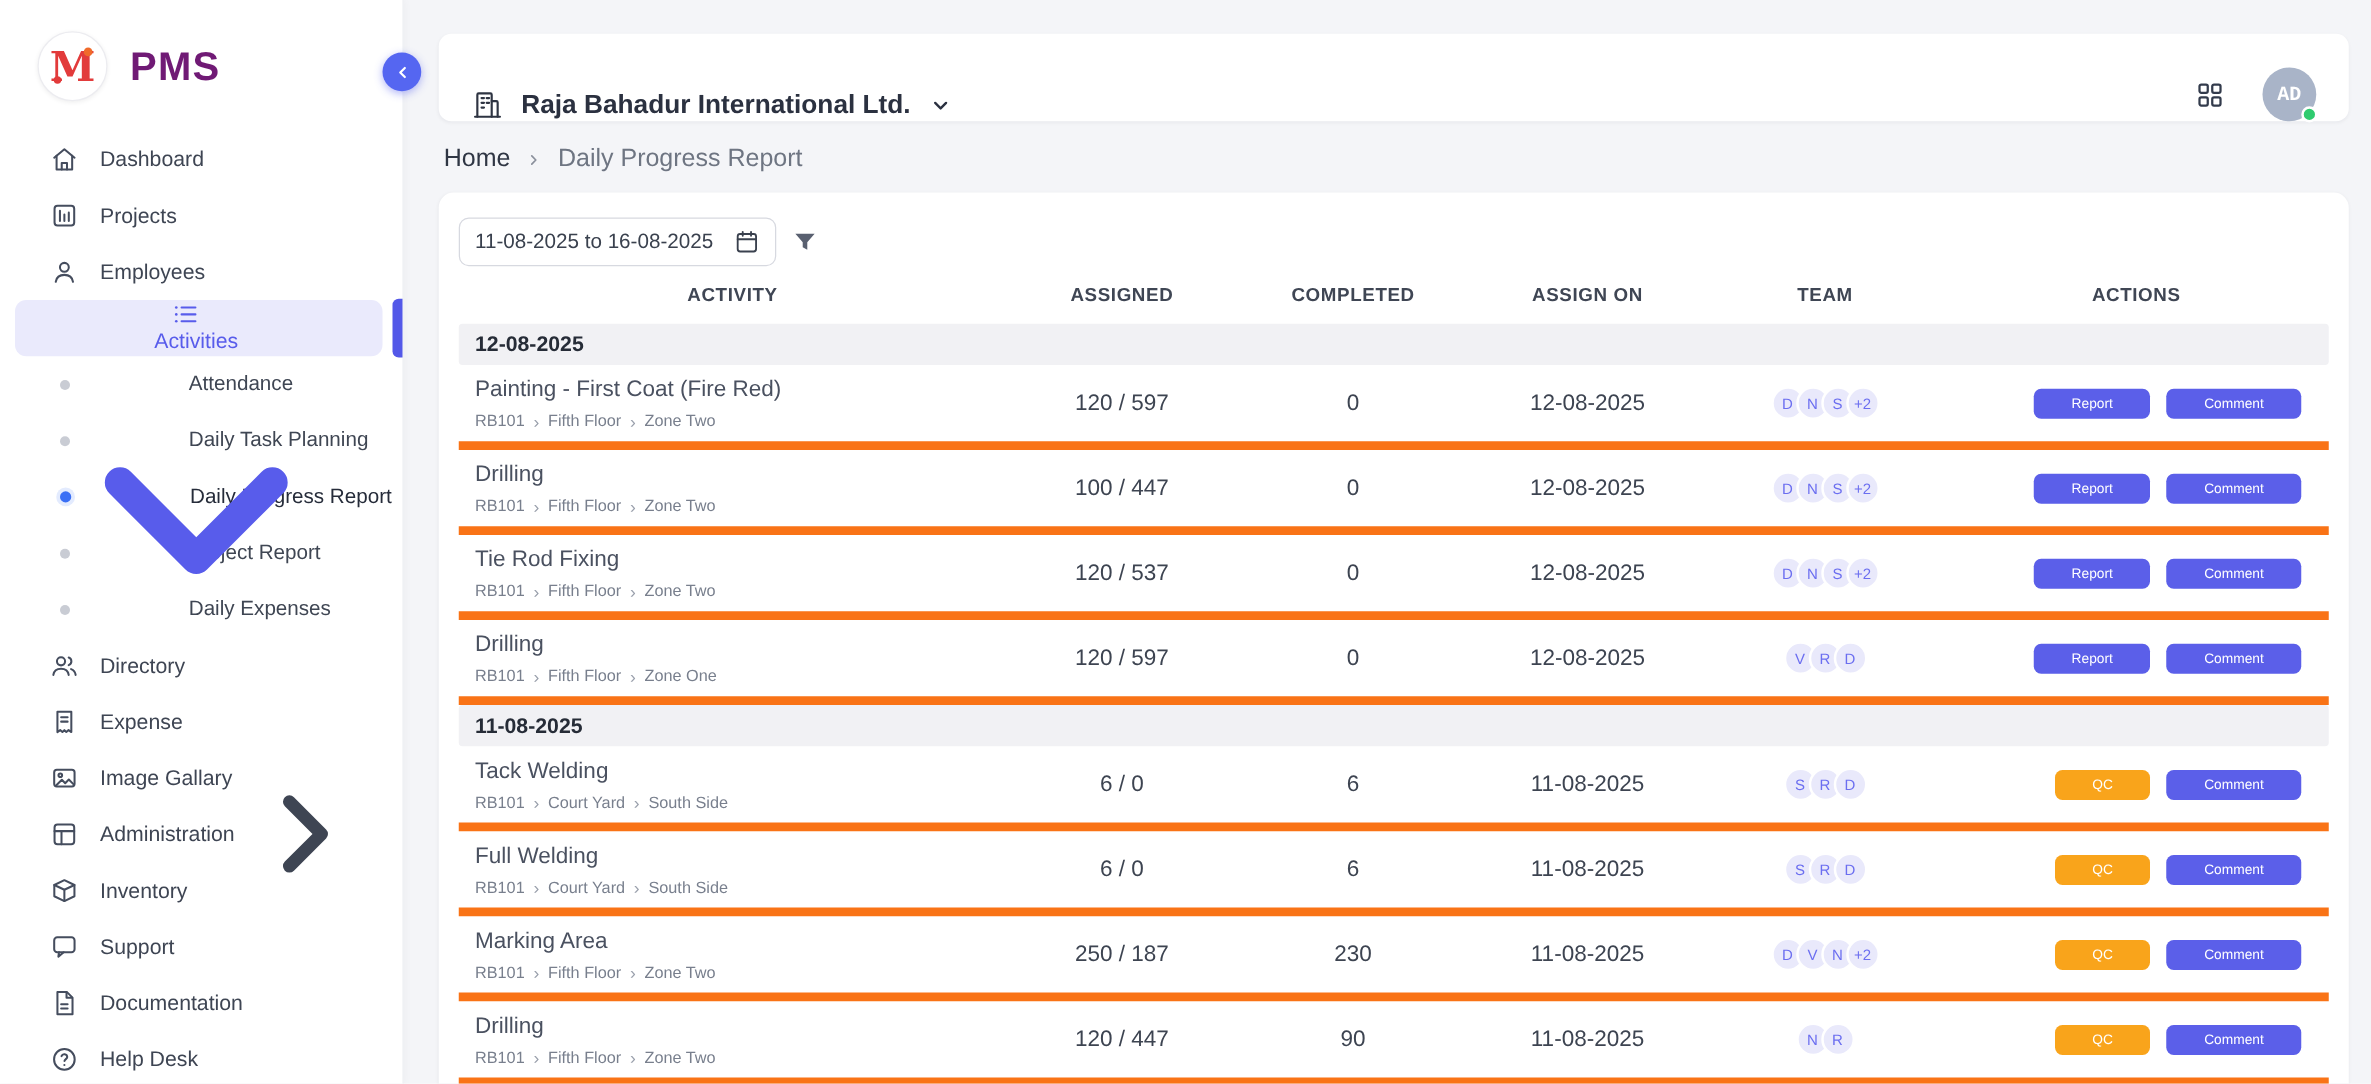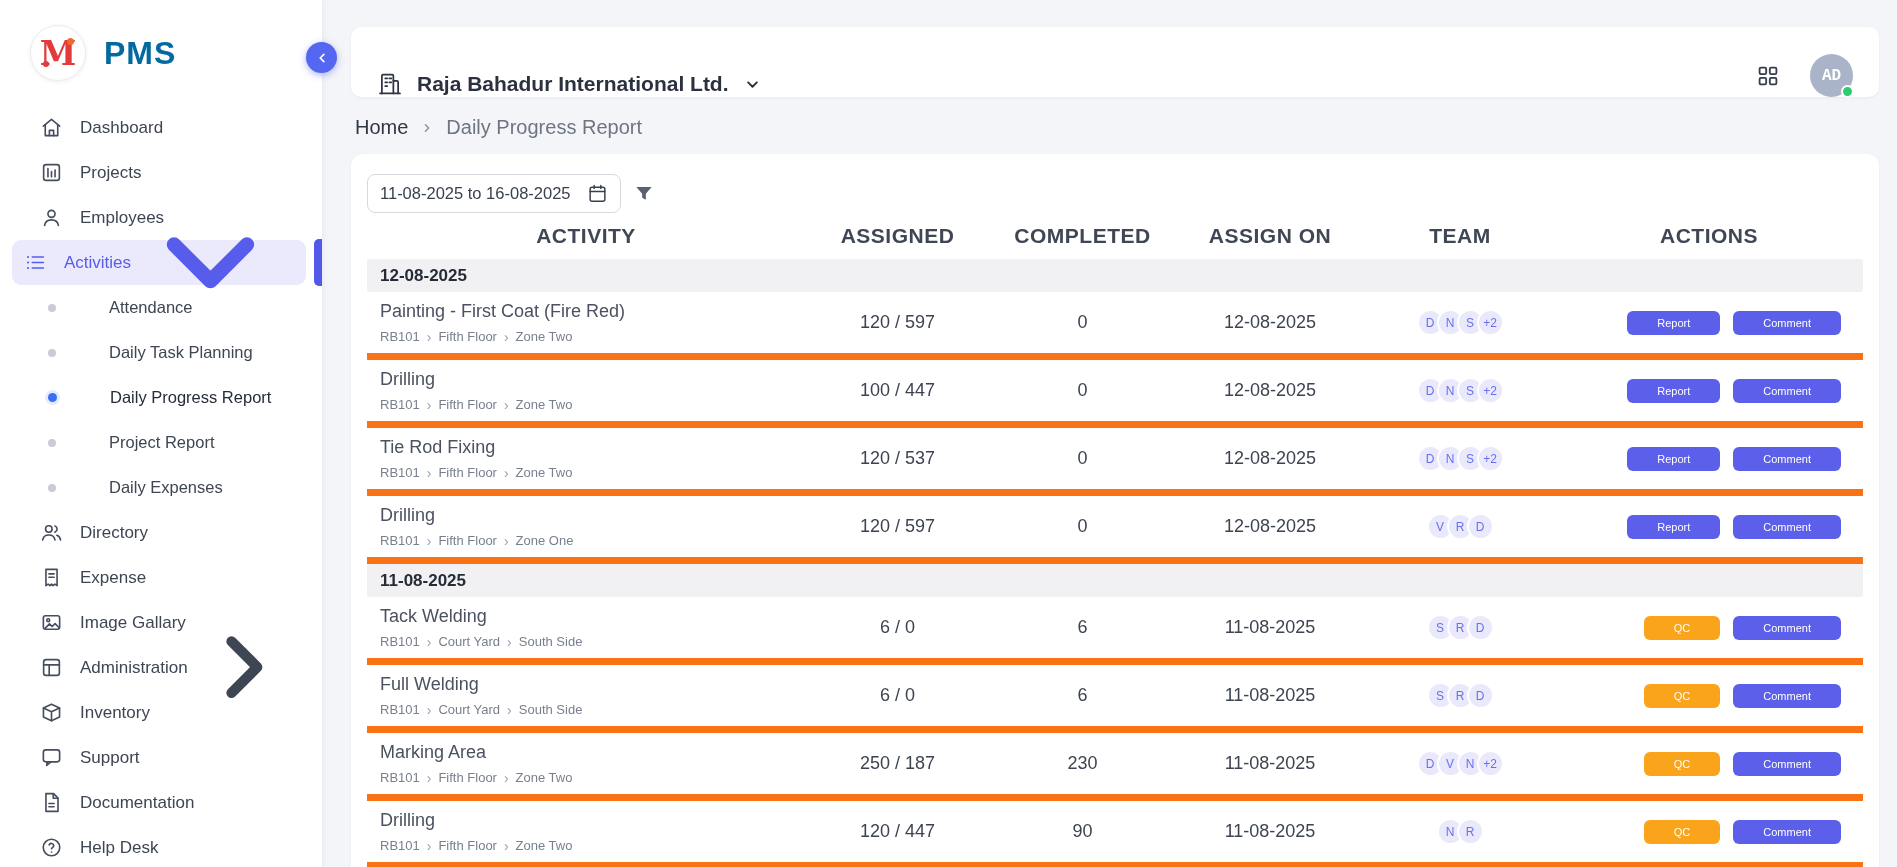--- a/index.html
+++ b/index.html
@@ -7,37 +7,37 @@
   body { font-family:"Liberation Sans", sans-serif; background:#f4f5f8; color:#3e4553; }
   .app { display:flex; width:100%; height:100%; }
 
   
   .sidebar { position:relative; width:323px; min-width:323px; background:#fff; border-right:1px solid #ebedf1; box-shadow:2px 0 6px rgba(20,24,40,.03); z-index:5; }
   .logo-row { display:flex; align-items:center; gap:18px; padding:25px 0 22px 30px; }
   .logo-badge { position:relative; width:56px; height:56px; border-radius:50%; border:1px solid #ececf0; box-shadow:0 1px 4px rgba(0,0,0,.07); display:grid; place-items:center; background:#fff; }
   .logo-m { font-size:33px; font-weight:800; color:#e23b3b; font-family:"DejaVu Serif", serif; line-height:1; }
   .logo-badge::before { content:""; position:absolute; width:7px; height:7px; border-radius:50%; background:#f06a2a; top:12px; right:11px; }
   .logo-badge::after { content:""; position:absolute; width:6px; height:6px; border-radius:50%; background:#e23b3b; bottom:13px; left:12px; }
-  .logo-text { font-size:32px; font-weight:700; color:#0369a1; letter-spacing:1px; }
+  .logo-text { font-size:32px; font-weight:700; color:#701a75; letter-spacing:1px; }
   .collapse-btn { position:absolute; top:42px; right:-15px; width:31px; height:31px; border-radius:50%; background:#5566f1; border:none; color:#fff; display:grid; place-items:center; cursor:pointer; box-shadow:0 2px 7px rgba(80,90,240,.45); z-index:8; }
   .collapse-btn svg { width:16px; height:16px; }
   .nav { padding-top:2px; }
   .nav-item { position:relative; display:flex; align-items:center; height:45px; padding:0 22px 0 40px; font-size:17px; color:#3e4553; cursor:pointer; }
   .nav-icon { width:23px; height:23px; margin-right:17px; color:#454d5e; display:grid; place-items:center; flex:none; }
   .nav-icon svg { width:23px; height:23px; }
   .nav-label { flex:1; white-space:nowrap; }
   .nav-chevron { color:#3e4553; display:grid; place-items:center; }
   .nav-chevron svg { width:17px; height:17px; }
-  .nav-item.active { background:#eaeafc; border-radius:9px; margin:0 16px 0 12px; padding:0 16px 0 12px; color:#585ceb; }
+  .nav-item.active { background:#eaeafc; border-radius:9px; margin:0 16px 0 12px; padding:0 16px 0 12px; color:#585ceb;flex-direction:column; }
   .nav-item.active .nav-icon, .nav-item.active .nav-chevron { color:#585ceb; }
   .nav-item.active::after { content:""; position:absolute; right:-16px; top:-1px; width:8px; height:47px; background:#5358e8; border-radius:5px 0 0 5px; }
   .sub-item { display:flex; align-items:center; height:45px; padding-left:48px; cursor:pointer; }
   .sub-dot { width:8px; height:8px; border-radius:50%; background:#c9ccd4; margin-right:53px; flex:none; }
   .sub-item.active .sub-dot { width:9px; height:9px; background:#3a6ff5; box-shadow:0 0 0 3px rgba(58,111,245,.14); }
-  .sub-label { font-size:16.5px; color:#3f4653; white-space:nowrap; }
+  .sub-label { font-size:16.5px; color:#3f4653; white-space:nowrap;margin-left:42px; }
   .sub-item.active .sub-label { color:#262c3a; }
 
   
   .main { flex:1; min-width:0; display:flex; flex-direction:column; padding:27px 18px 0 28px; }
   .topbar { height:70px; flex:none; background:#fff; border-radius:10px; display:flex; align-items:flex-end; padding:0 26px; box-shadow:0 1px 3px rgba(16,24,40,.05); }
   .company { display:flex; align-items:center; gap:14px; cursor:pointer; }
   .company-icon { color:#2e3442; display:grid; place-items:center; }
   .company-icon svg { width:26px; height:26px; }
   .company-name { font-size:21px; font-weight:700; color:#2b3140; }
   .company-caret { color:#2b3140; display:grid; place-items:center; }
@@ -58,21 +58,21 @@
   .filter-row { display:flex; align-items:center; gap:12px; height:39px; }
   .date-input { width:254px; height:39px; border:1px solid #d7d9e0; border-radius:8px; display:flex; align-items:center; justify-content:space-between; padding:0 12px; cursor:pointer; background:#fff; }
   .date-text { font-size:16.5px; color:#3a414e; white-space:nowrap; }
   .calendar-ic { color:#3a414e; display:grid; place-items:center; }
   .calendar-ic svg { width:21px; height:21px; }
   .funnel-btn { background:none; border:none; color:#596070; cursor:pointer; display:grid; place-items:center; }
   .funnel-btn svg { width:22px; height:22px; }
 
   .grid-cols { display:grid; grid-template-columns:minmax(0,1fr) 185px 185px 190px 190px 308px; }
   .thead { height:46px; align-items:center; }
-  .th { text-align:center; font-size:21px; font-weight:700; color:#3f4654; letter-spacing:.5px; white-space:nowrap; }
+  .th { text-align:center; font-size:15px; font-weight:700; color:#3f4654; letter-spacing:.5px; white-space:nowrap; }
   .group-row { height:33px; background:#f1f1f4; border-radius:3px; display:flex; align-items:center; padding:0 13px; font-size:17px; font-weight:700; color:#262c37; }
   .trow { height:68px; align-items:center; border-bottom:7px solid #f97316; }
   .td-activity { padding-left:13px; min-width:0; }
   .a-title { font-size:18px; color:#4a5160; white-space:nowrap; overflow:hidden; text-overflow:ellipsis; }
   .a-path { margin-top:7px; display:flex; align-items:center; gap:7px; font-size:13px; color:#787f8d; white-space:nowrap; }
   .path-sep { color:#9aa0ac; font-size:14px; line-height:1; }
   .td-c { text-align:center; font-size:18px; color:#3d4451; white-space:nowrap; }
   .td-team { display:flex; justify-content:center; align-items:center; }
   .chip { width:27px; height:27px; border-radius:50%; background:#e9e9fb; color:#6b6ef0; border:2px solid #fff; display:grid; place-items:center; font-size:12px; font-weight:500; margin-left:-7px; cursor:pointer; }
   .chip:first-child { margin-left:0; }

